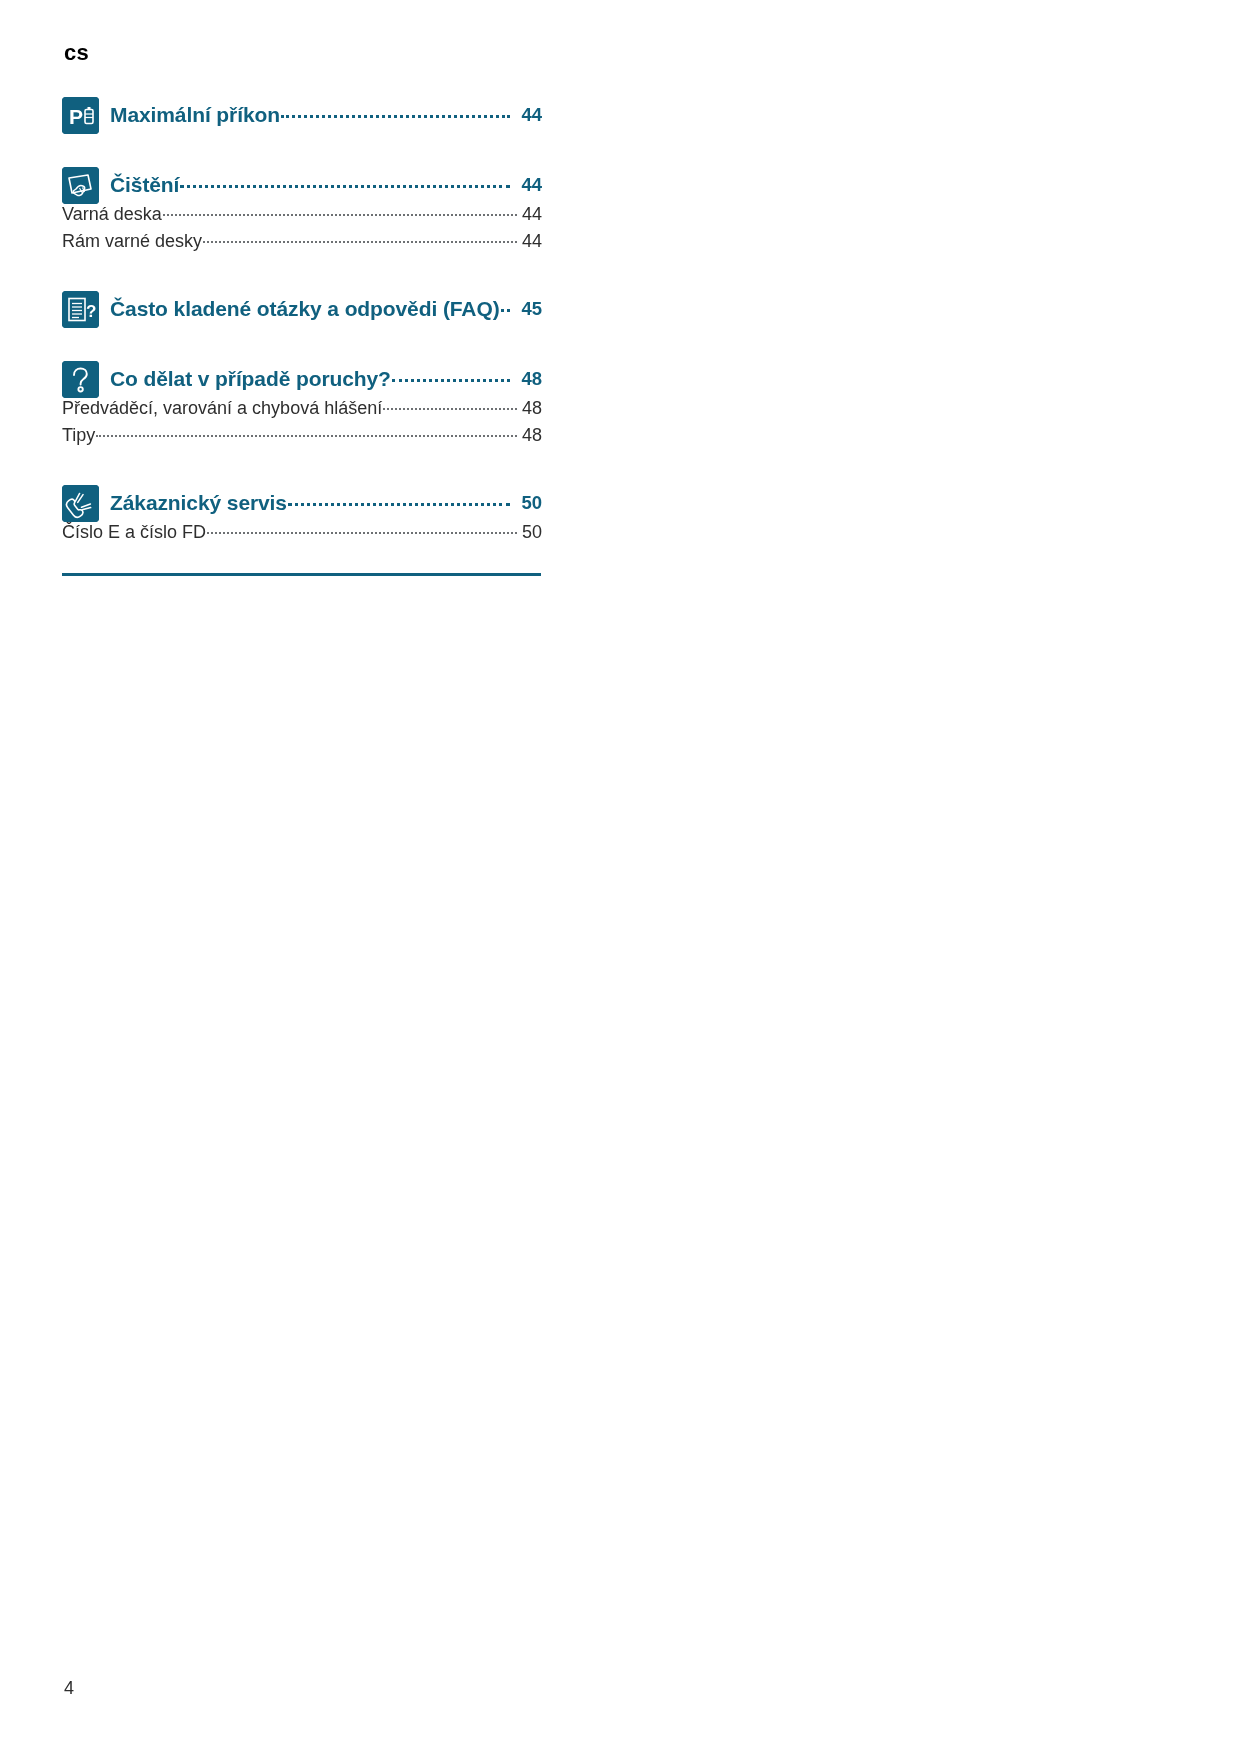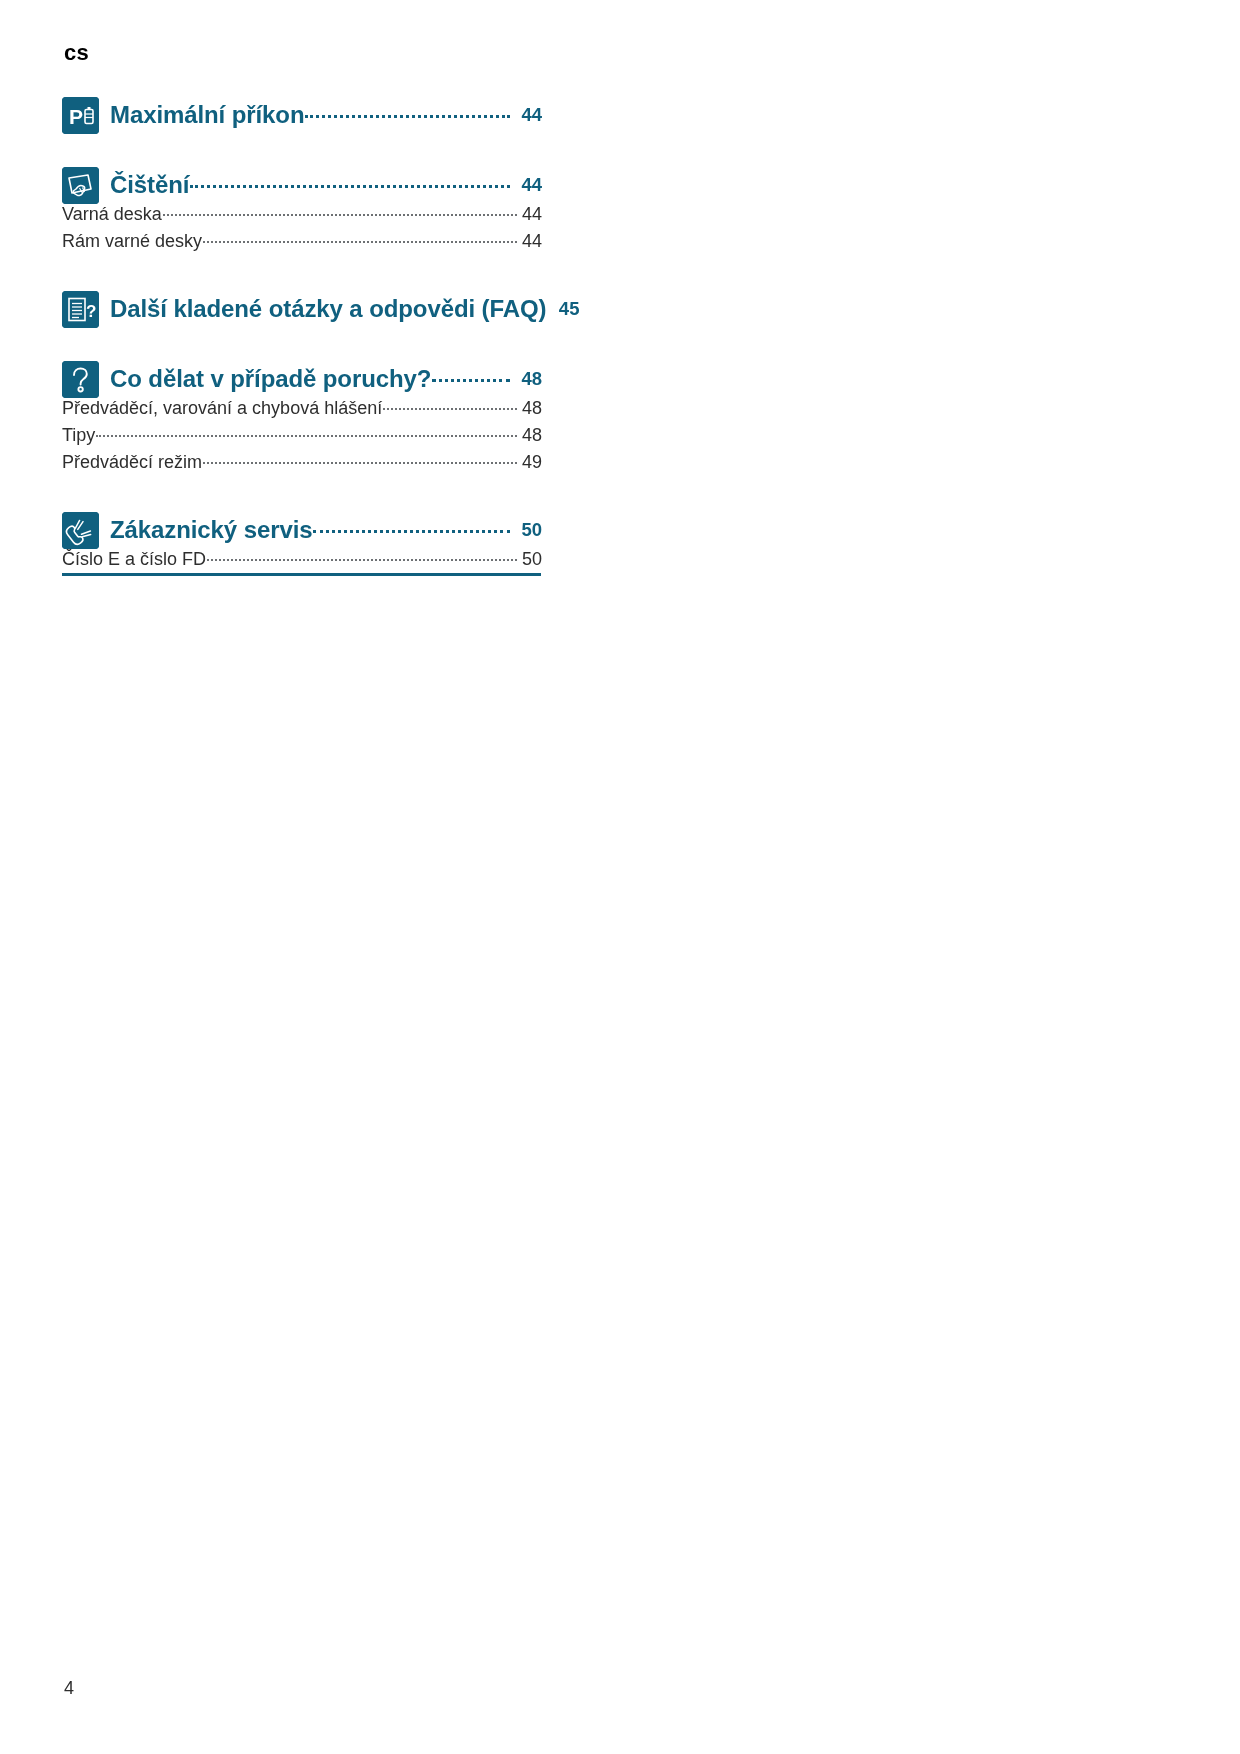--- a/index.html
+++ b/index.html
@@ -56,21 +56,21 @@
     width: 37px;
     height: 37px;
     border-radius: 4px;
     background: #10607f;
     position: relative;
     margin-right: 11px;
   }
   .chapter-icon svg { display: block; }
 
   .chapter-title {
-    font-size: 24px;
+    font-size: 21px;
     font-weight: bold;
     color: #10607f;
     white-space: nowrap;
     letter-spacing: -0.1px;
   }
 
   .leader {
     flex: 1 1 auto;
     position: relative;
     height: 1em;
@@ -209,21 +209,21 @@
           <rect x="0" y="0" width="37" height="37" rx="4" fill="#10607f"></rect>
           <rect x="7" y="7.5" width="16" height="22" fill="none" stroke="#ffffff" stroke-width="1.6"></rect>
           <line x1="10" y1="12.5" x2="20" y2="12.5" stroke="#ffffff" stroke-width="1.3"></line>
           <line x1="10" y1="16" x2="20" y2="16" stroke="#ffffff" stroke-width="1.3"></line>
           <line x1="10" y1="19.5" x2="20" y2="19.5" stroke="#ffffff" stroke-width="1.3"></line>
           <line x1="10" y1="23" x2="20" y2="23" stroke="#ffffff" stroke-width="1.3"></line>
           <line x1="10" y1="26.5" x2="17" y2="26.5" stroke="#ffffff" stroke-width="1.3"></line>
           <text x="24" y="26" font-family="Liberation Sans, sans-serif" font-size="17" font-weight="bold" fill="#ffffff">?</text>
         </svg>
       </span>
-      <span class="chapter-title">Další kladené otázky a odpovědi (FAQ)</span>
+      <span class="chapter-title">Často kladené otázky a odpovědi (FAQ)</span>
       <span class="leader"></span>
       <span class="chapter-page">45</span>
     </div>
 
     <div class="chapter">
       <span class="chapter-icon">
         <svg width="37" height="37" viewBox="0 0 37 37">
           <rect x="0" y="0" width="37" height="37" rx="4" fill="#10607f"></rect>
           <path d="M12 14 c0-4 3-6.5 6.6-6.5 c3.6 0 6.2 2.3 6.2 5.4 c0 2.6-1.4 3.8-3.6 5.3 c-1.9 1.3-2.6 2.3-2.6 4.3 v1" fill="none" stroke="#ffffff" stroke-width="1.9" stroke-linecap="round"></path>
           <circle cx="18.6" cy="28.3" r="2.2" fill="none" stroke="#ffffff" stroke-width="1.9"></circle>
@@ -239,25 +239,20 @@
       <span class="leader leader-sub"></span>
       <span class="sub-page">48</span>
     </div>
 
     <div class="sub">
       <span class="sub-title">Tipy</span>
       <span class="leader leader-sub"></span>
       <span class="sub-page">48</span>
     </div>
 
-    <div class="sub">
-      <span class="sub-title">Předváděcí režim</span>
-      <span class="leader leader-sub"></span>
-      <span class="sub-page">49</span>
-    </div>
 
     <div class="chapter">
       <span class="chapter-icon">
         <svg width="37" height="37" viewBox="0 0 37 37">
           <rect x="0" y="0" width="37" height="37" rx="4" fill="#10607f"></rect>
           <g transform="rotate(-38 18.5 18.5)">
             <path d="M11 9 c3 0 4.5 1.4 4.5 3.2 c0 1.3-.8 2-1.8 2.4 c-.7 .3-.9 .8-.9 1.6 v5 c0 .8 .2 1.3 .9 1.6 c1 .4 1.8 1.1 1.8 2.4 c0 1.8-1.5 3.2-4.5 3.2 c-3.2 0-5.2-2.1-5.2-5 v-9.4 c0-2.9 2-5 5.2-5 z" fill="none" stroke="#ffffff" stroke-width="1.6"></path>
             <path d="M16 13.5 l8-3.5 M17 16 l9-3 M17 22 l9 3 M16 24.5 l8 3.5" fill="none" stroke="#ffffff" stroke-width="1.5" stroke-linecap="round"></path>
           </g>
         </svg>

